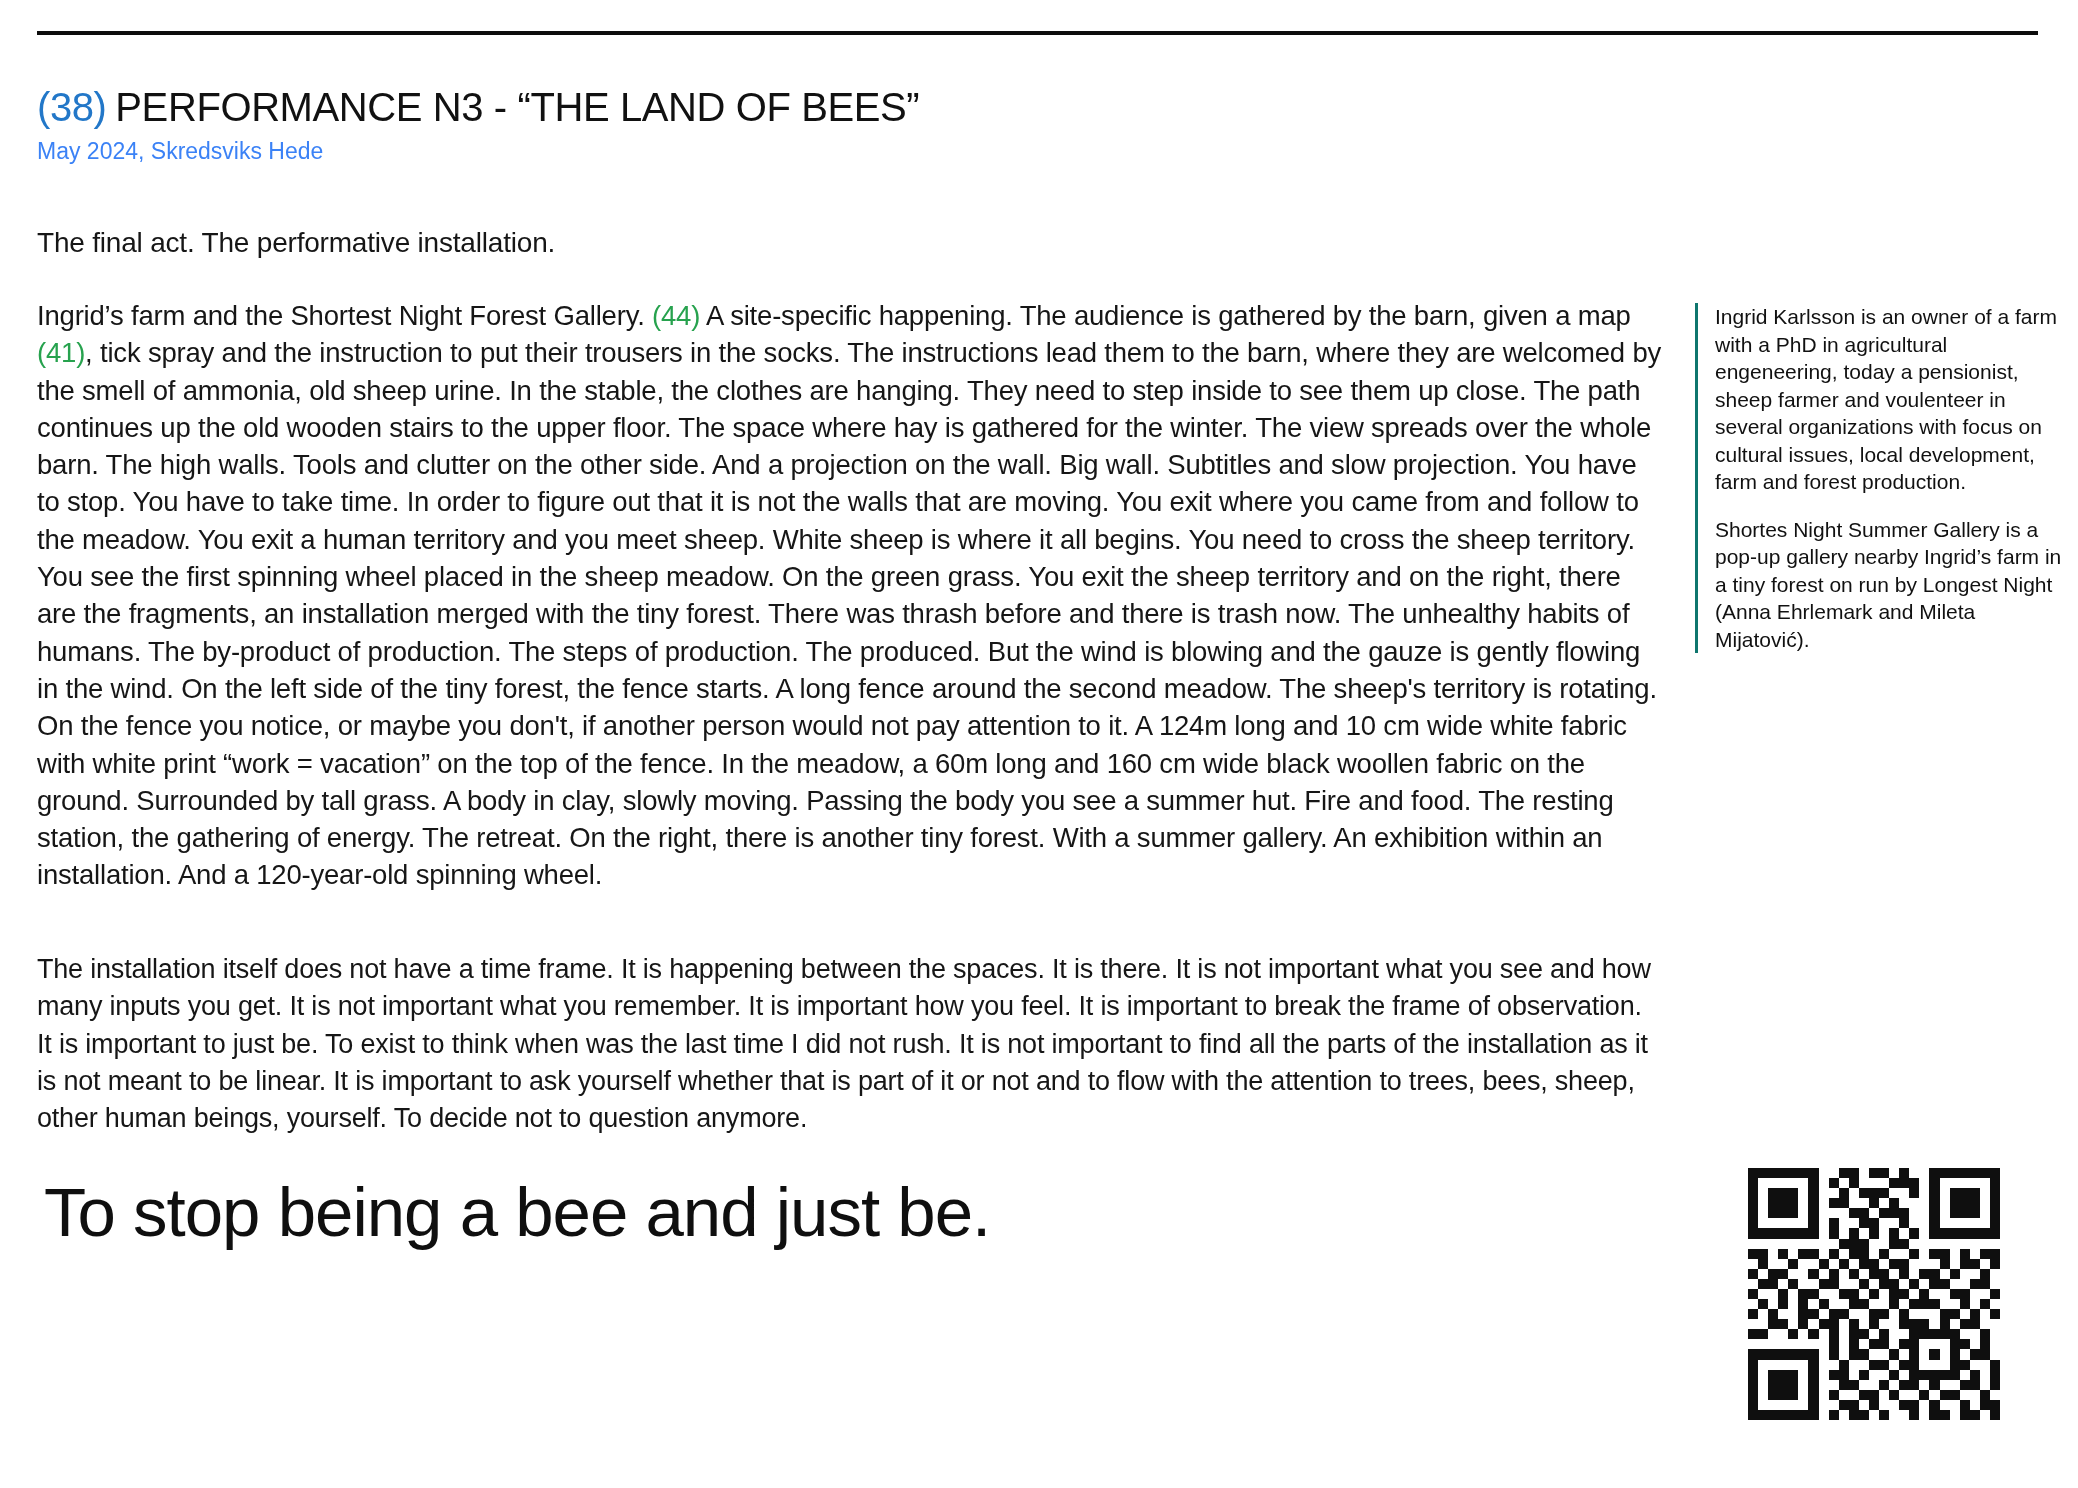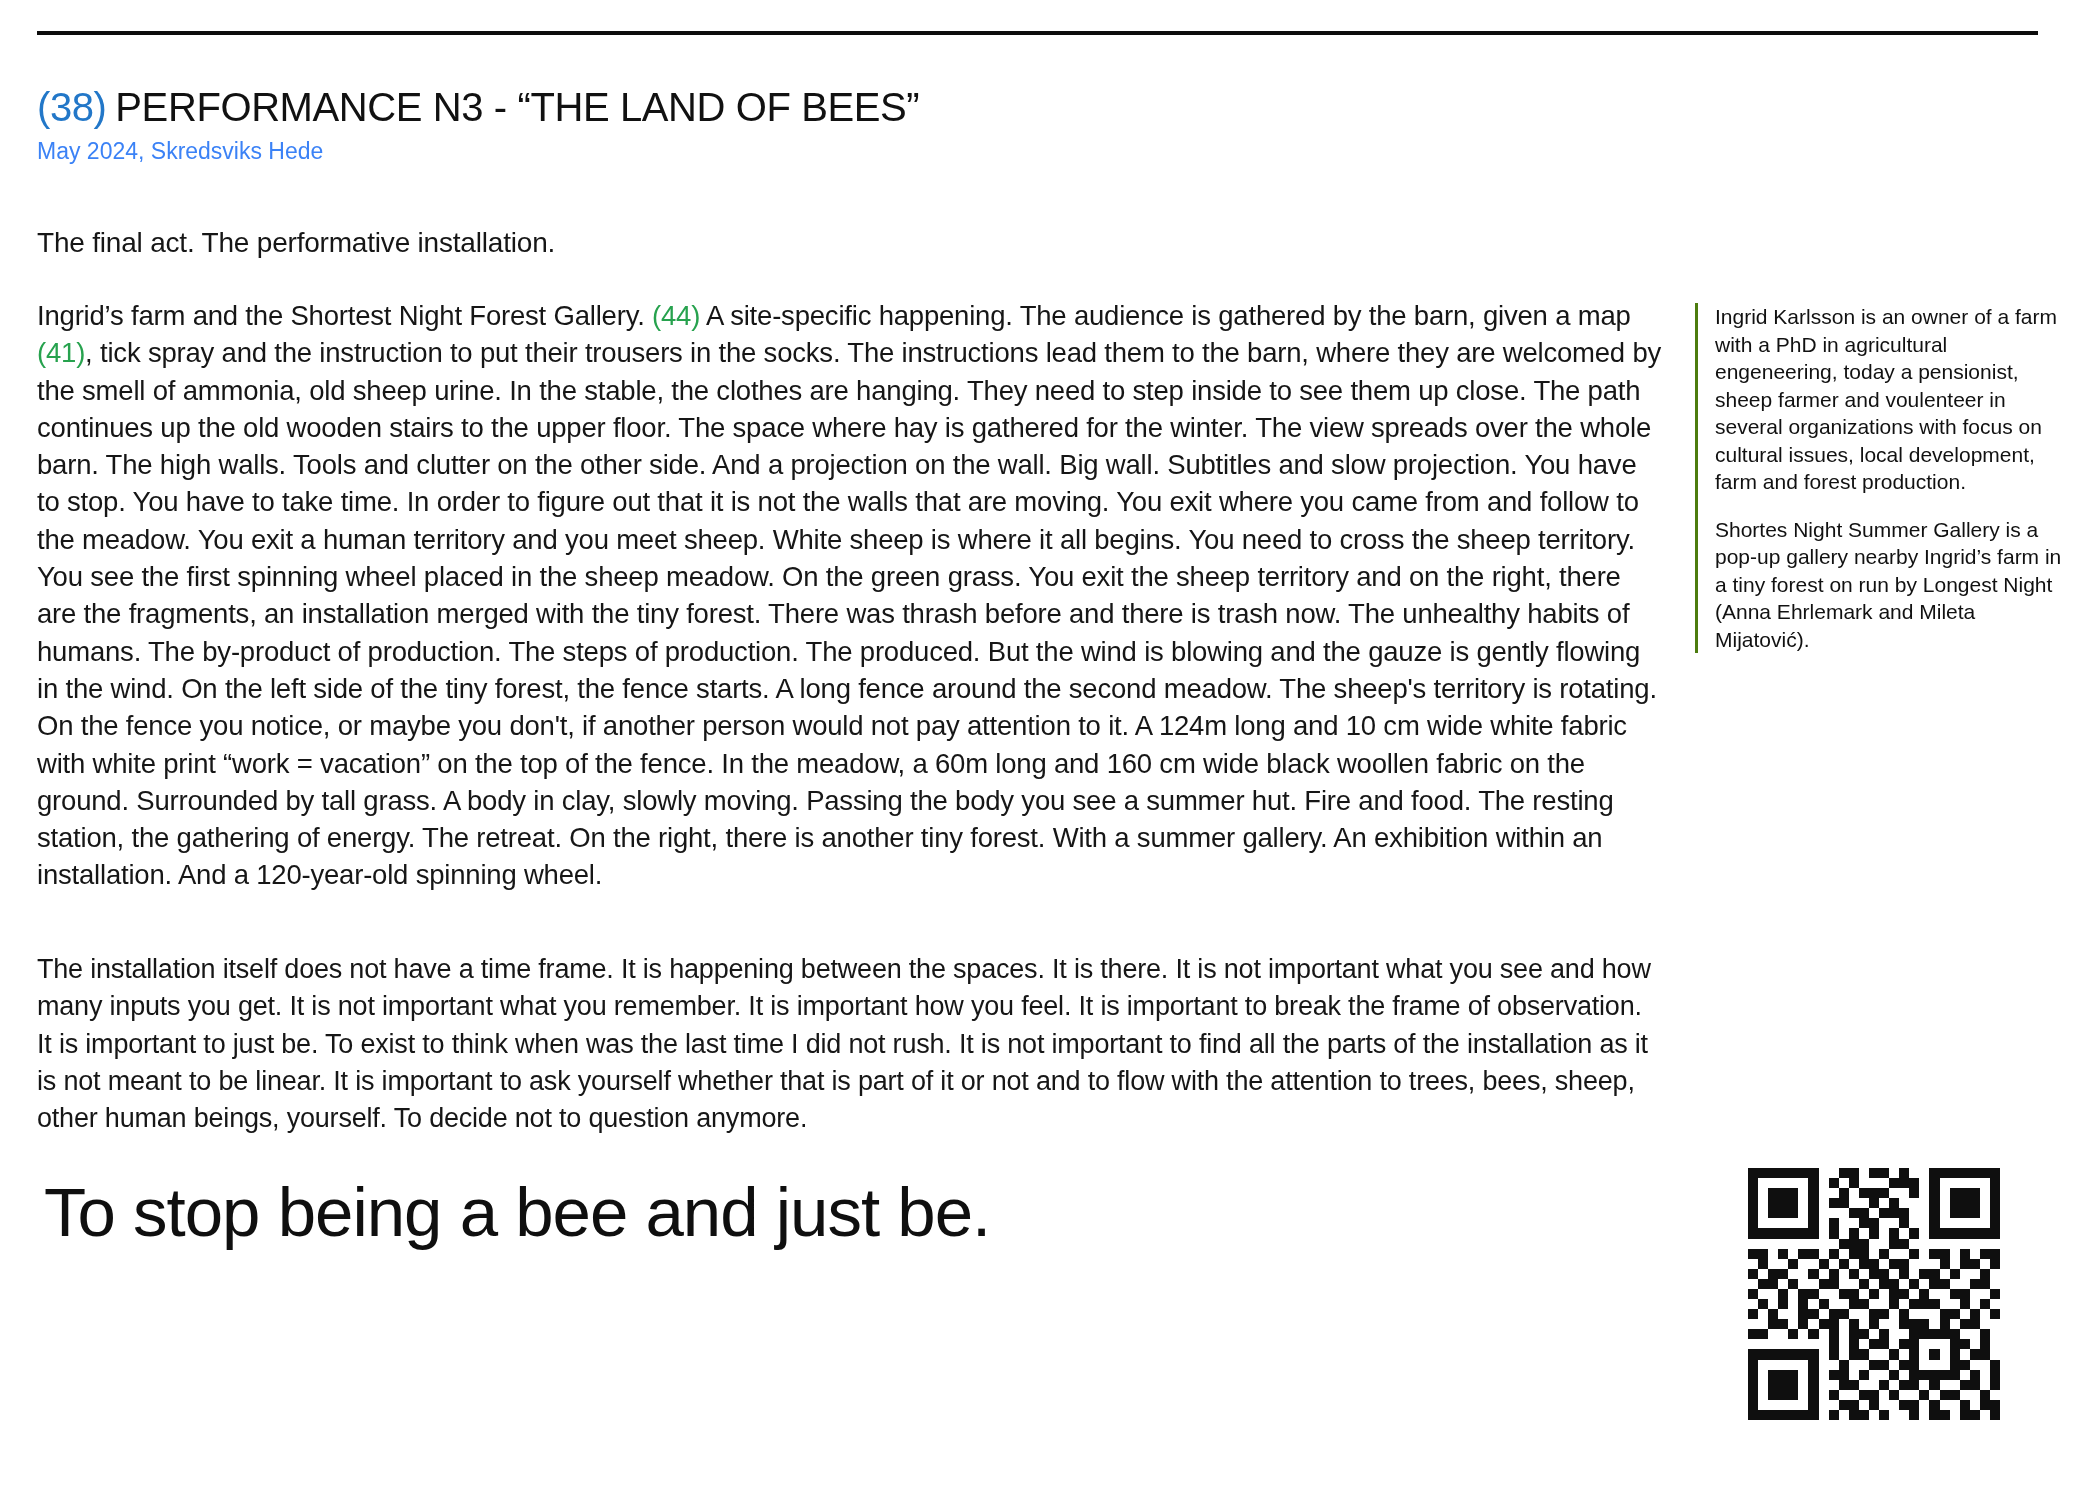--- a/index.html
+++ b/index.html
@@ -22,21 +22,21 @@
   .dateline{font-size:23px;line-height:28px;color:#3b82f6;margin-top:6px;}
   .lead{position:absolute;left:37px;top:224px;width:1620px;font-size:28px;line-height:37px;letter-spacing:-0.2px;margin:0;}
   .body-p1{position:absolute;left:37px;top:297px;width:1625px;font-size:27.5px;line-height:37.3px;letter-spacing:-0.2px;margin:0;}
   .body-p2{position:absolute;left:37px;top:951px;width:1625px;font-size:27px;line-height:37.3px;letter-spacing:-0.2px;margin:0;}
   .statement{
     position:absolute;left:44px;top:1172px;
     font-size:69px;line-height:82px;letter-spacing:-1px;color:#0f0f0f;white-space:nowrap;
   }
   .sidebar{
     position:absolute;left:1695px;top:303px;width:352px;
-    border-left:3px solid #4d7c0f;
+    border-left:3px solid #0f766e;
     padding-left:17px;
     font-size:21px;line-height:27.5px;color:#111;
   }
   .sidebar p{margin:0;}
   .sidebar p + p{margin-top:20px;}
   .qr{
     position:absolute;left:1748px;top:1168px;width:252px;height:252px;
   }
   .qr svg{display:block;width:100%;height:100%;}
 </style>

